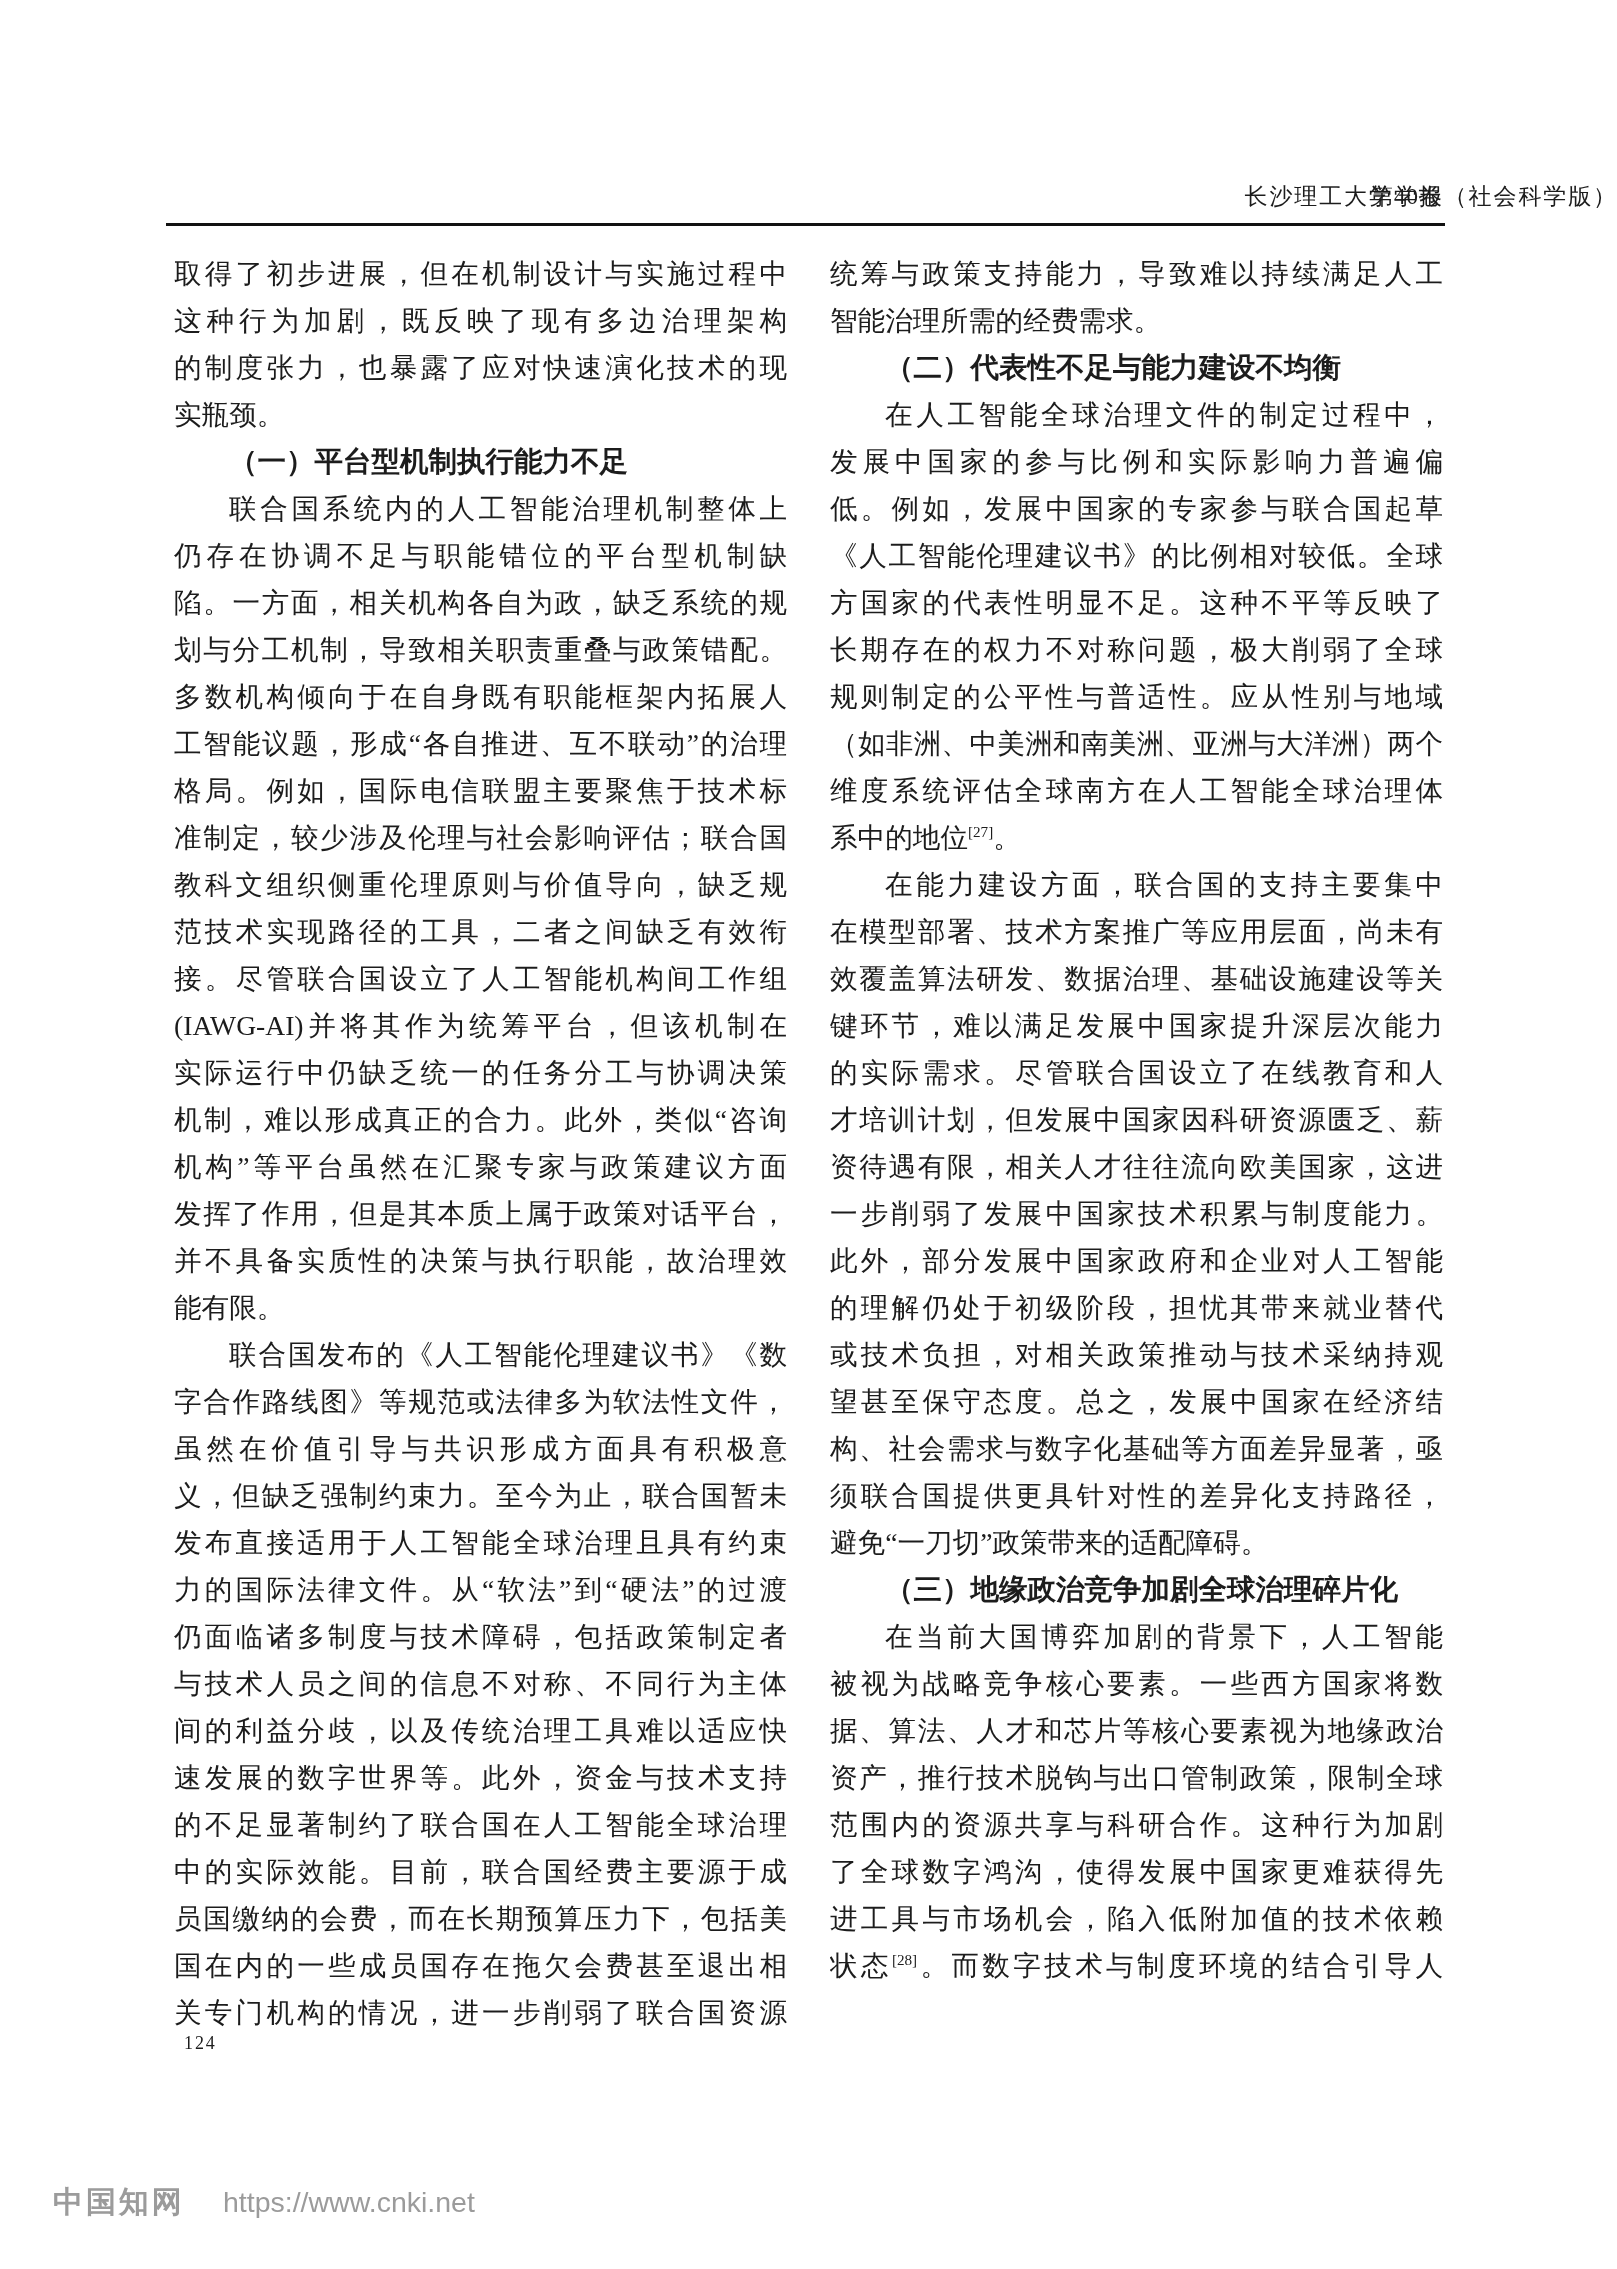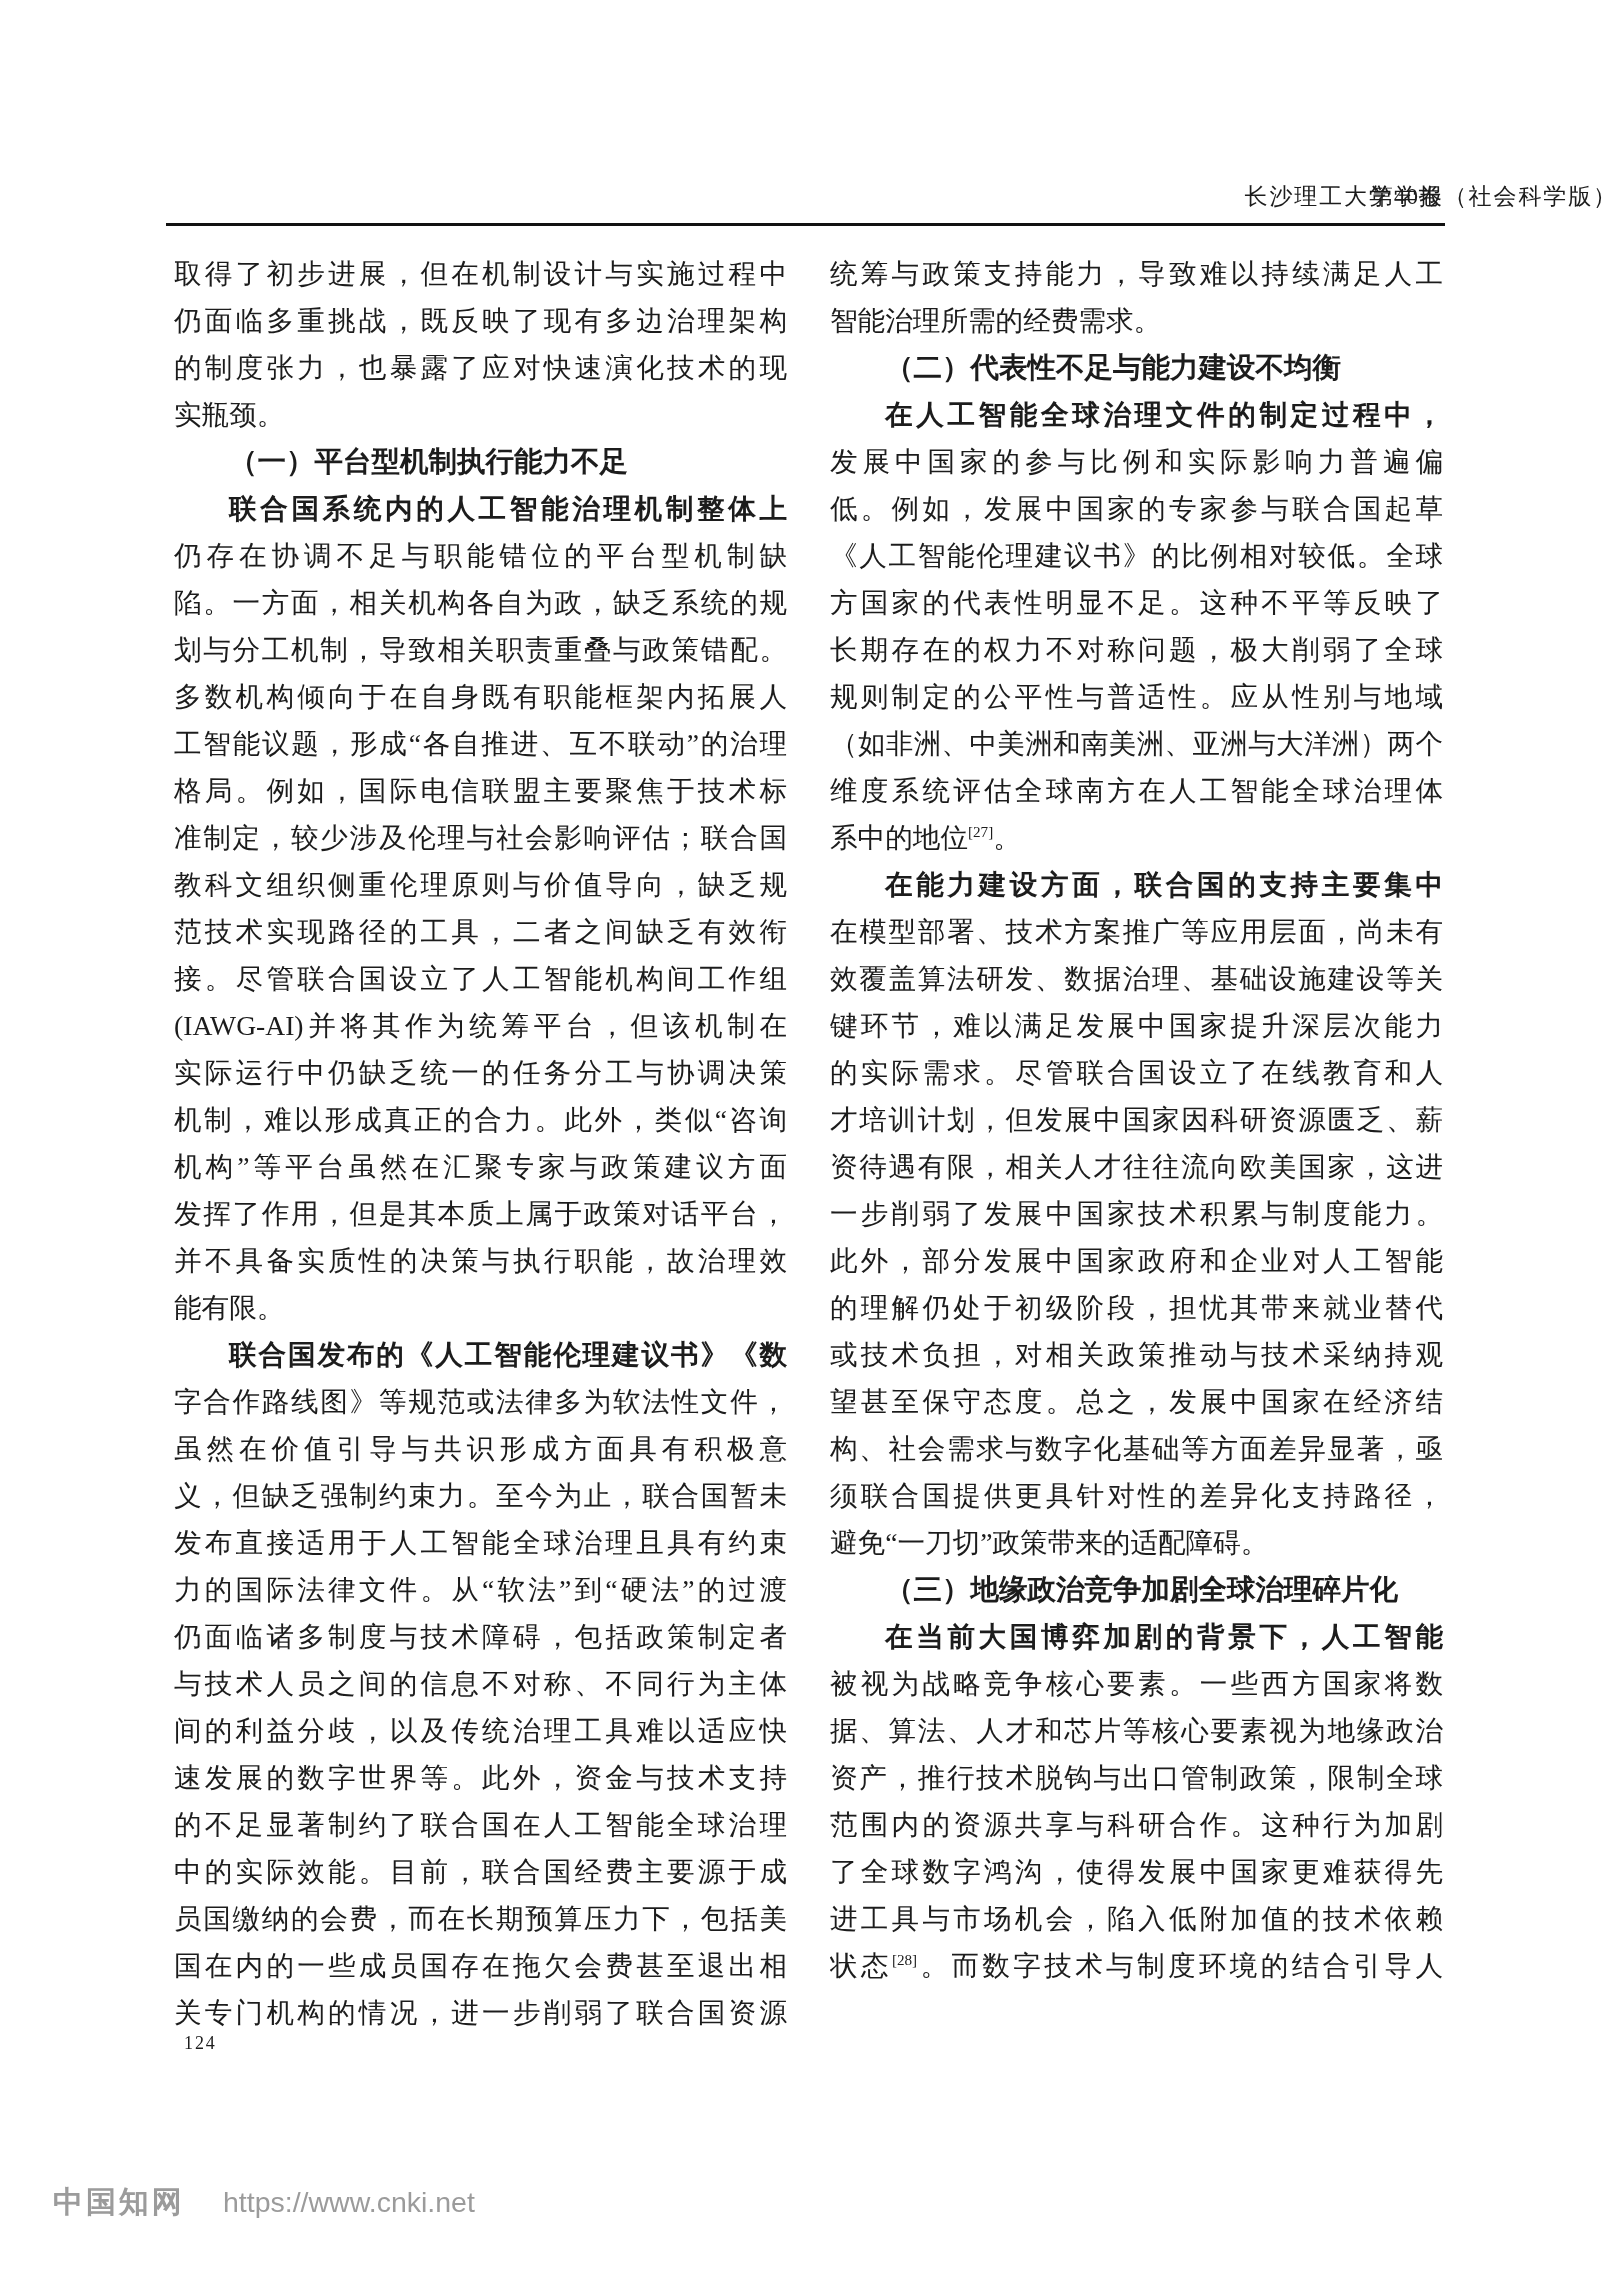--- a/index.html
+++ b/index.html
@@ -51,21 +51,21 @@
   .line{
     height:47px;
     line-height:47px;
     font-size:27.6px;
     text-align:justify;
     text-align-last:justify;
     text-justify:inter-ideograph;
     overflow:hidden;
     white-space:normal;
   }
-  .line.first{text-indent:55px;font-weight:bold;}
+  .line.first{text-indent:55px;}
   .line.last{text-align:left;text-align-last:left;}
   .line.heading{
     font-weight:bold;
     text-indent:55px;
     text-align:right;text-align-last:left;
     font-size:28.5px;
   }
   .line sup{
     font-size:0.55em;
     vertical-align:super;
@@ -101,21 +101,21 @@
 <div class="page">
 
   <div class="journal-title">长沙理工大学学报（社会科学版）</div>
 
   <div class="volume">第40卷</div>
 
   <div class="header-rule"></div>
 
   <div class="col col-left" id="col-left">
       <div class="line full">取得了初步进展，但在机制设计与实施过程中</div>
-      <div class="line full">仍面临多重挑战，既反映了现有多边治理架构</div>
+      <div class="line full">这种行为加剧，既反映了现有多边治理架构</div>
       <div class="line full">的制度张力，也暴露了应对快速演化技术的现</div>
       <div class="line last">实瓶颈。</div>
       <div class="line heading">（一）平台型机制执行能力不足</div>
       <div class="line first">联合国系统内的人工智能治理机制整体上</div>
       <div class="line full">仍存在协调不足与职能错位的平台型机制缺</div>
       <div class="line full">陷。一方面，相关机构各自为政，缺乏系统的规</div>
       <div class="line full">划与分工机制，导致相关职责重叠与政策错配。</div>
       <div class="line full">多数机构倾向于在自身既有职能框架内拓展人</div>
       <div class="line full">工智能议题，形成“各自推进、互不联动”的治理</div>
       <div class="line full">格局。例如，国际电信联盟主要聚焦于技术标</div>

